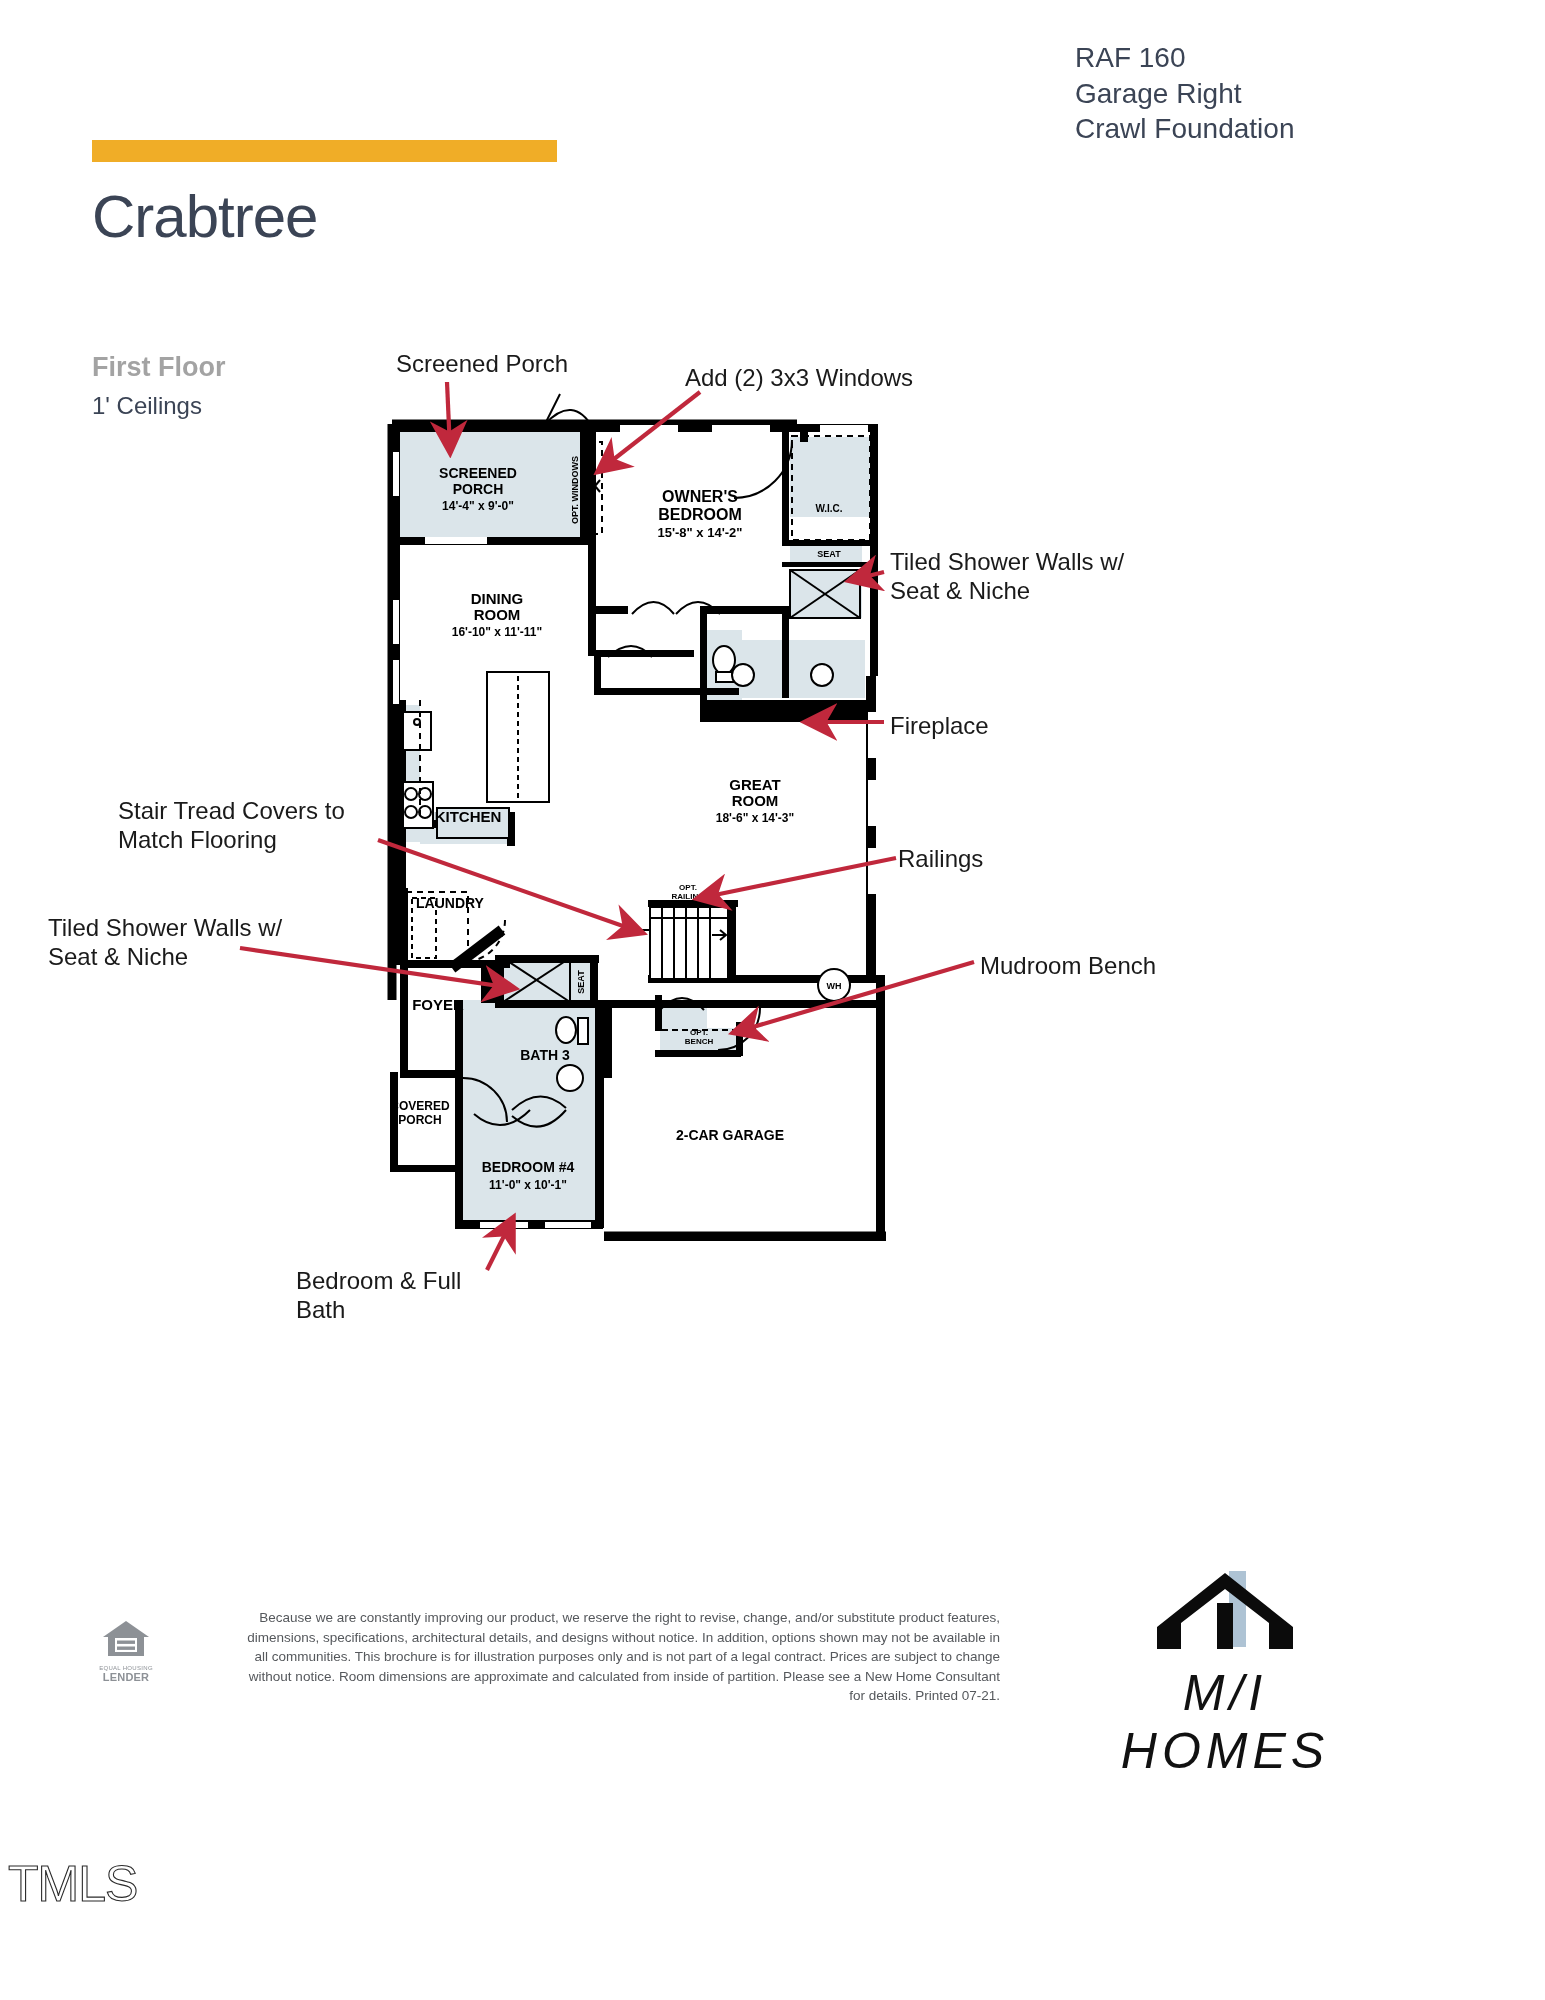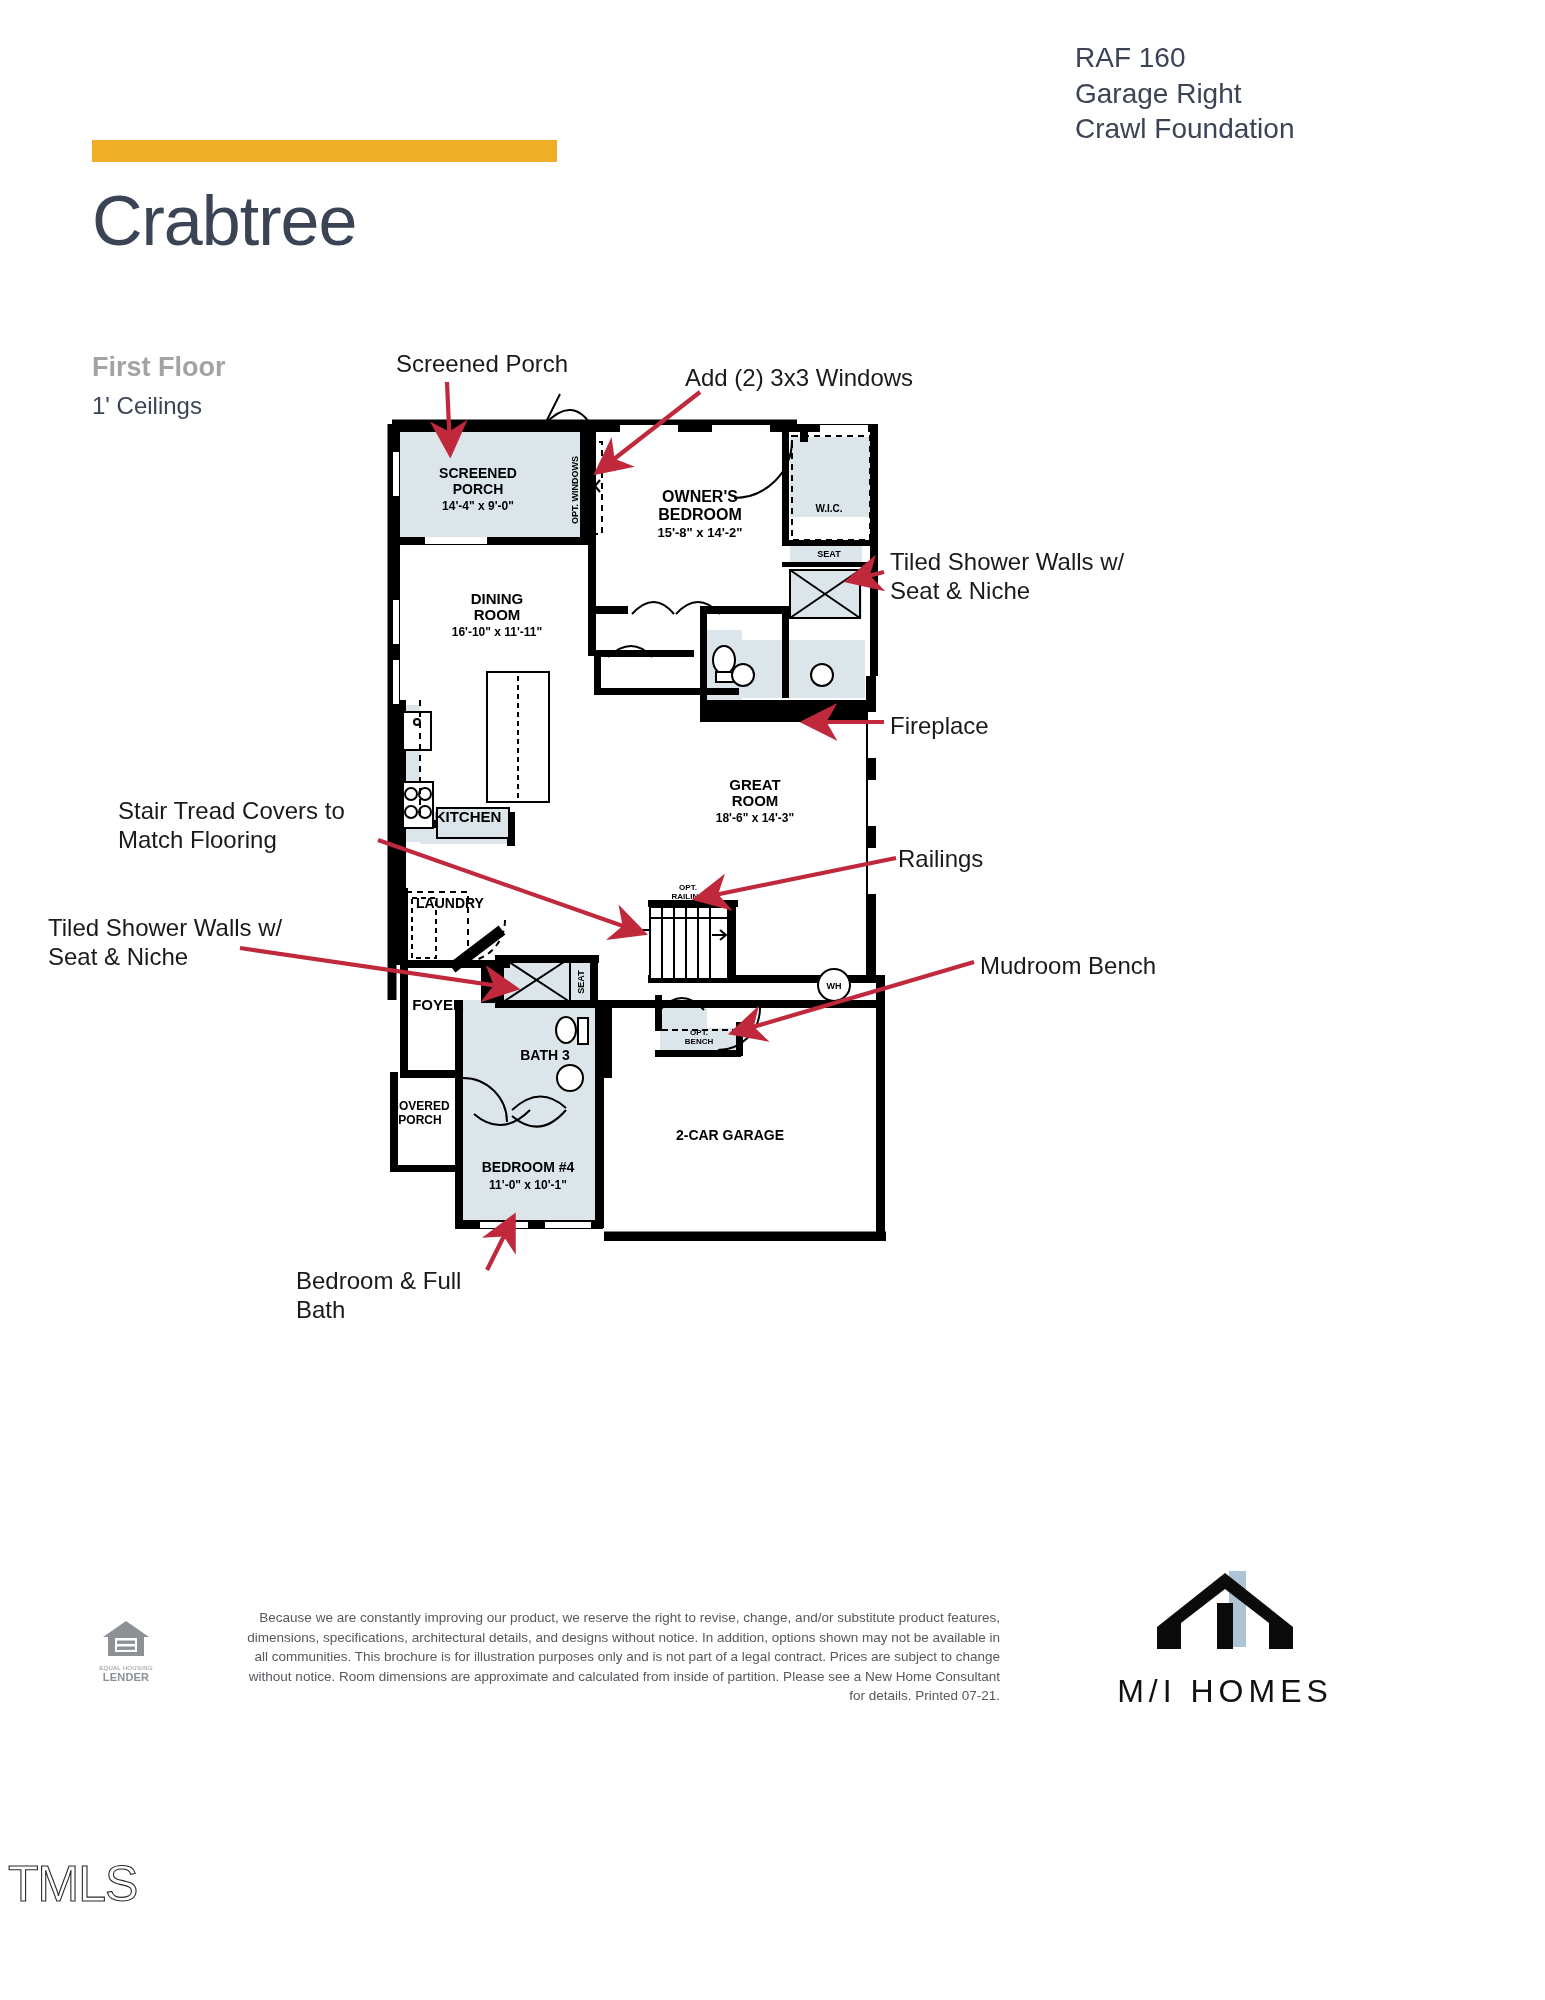--- a/index.html
+++ b/index.html
@@ -12,21 +12,21 @@
   }
   #page { position: relative; width: 1545px; height: 2000px; background: #fff; }
 
   
   .accent-bar {
     position: absolute; left: 92px; top: 140px;
     width: 465px; height: 22px; background: #f0ad27;
   }
   .plan-title {
     position: absolute; left: 92px; top: 185px;
-    font-size: 70px; font-weight: 400; color: #3b4455;
+    font-size: 60px; font-weight: 400; color: #3b4455;
     letter-spacing: -1px; line-height: 1.05;
   }
   .spec-block {
     position: absolute; right: 140px; top: 40px;
     text-align: left; width: 330px;
   }
   .spec-line {
     font-size: 28px; color: #3b4455; line-height: 1.27; white-space: nowrap;
   }
   .floor-label {
@@ -53,22 +53,22 @@
     font-size: 13.5px; color: #55585c; text-align: right; line-height: 1.45;
   }
   .ehl {
     position: absolute; left: 95px; top: 1618px;
     width: 62px; text-align: center;
   }
   .ehl-txt1 { font-size: 6px; color: #8d9196; letter-spacing: .3px; margin-top: 1px;}
   .ehl-txt2 { font-size: 11px; font-weight: bold; color: #8d9196; letter-spacing: .2px; }
   .mi-logo { position: absolute; left: 1075px; top: 1565px; width: 300px; text-align: center; }
   .mi-word {
-    font-size: 32px; letter-spacing: 5px; color: #111;
-    margin-top: 12px; font-weight: 400;
+    font-size: 50px; letter-spacing: 5px; color: #111;
+    margin-top: 3px; font-weight: 400; font-style: italic;
   }
   .tmls {
     position: absolute; left: 8px; top: 1855px;
     font-size: 50px; color: #fff;
     -webkit-text-stroke: 1.1px #2b2b2b;
     letter-spacing: -1px; font-family: "Liberation Sans", sans-serif;
   }
 
   
   .rm { font-family: "Liberation Sans", sans-serif; font-weight: bold; fill: #000; }

